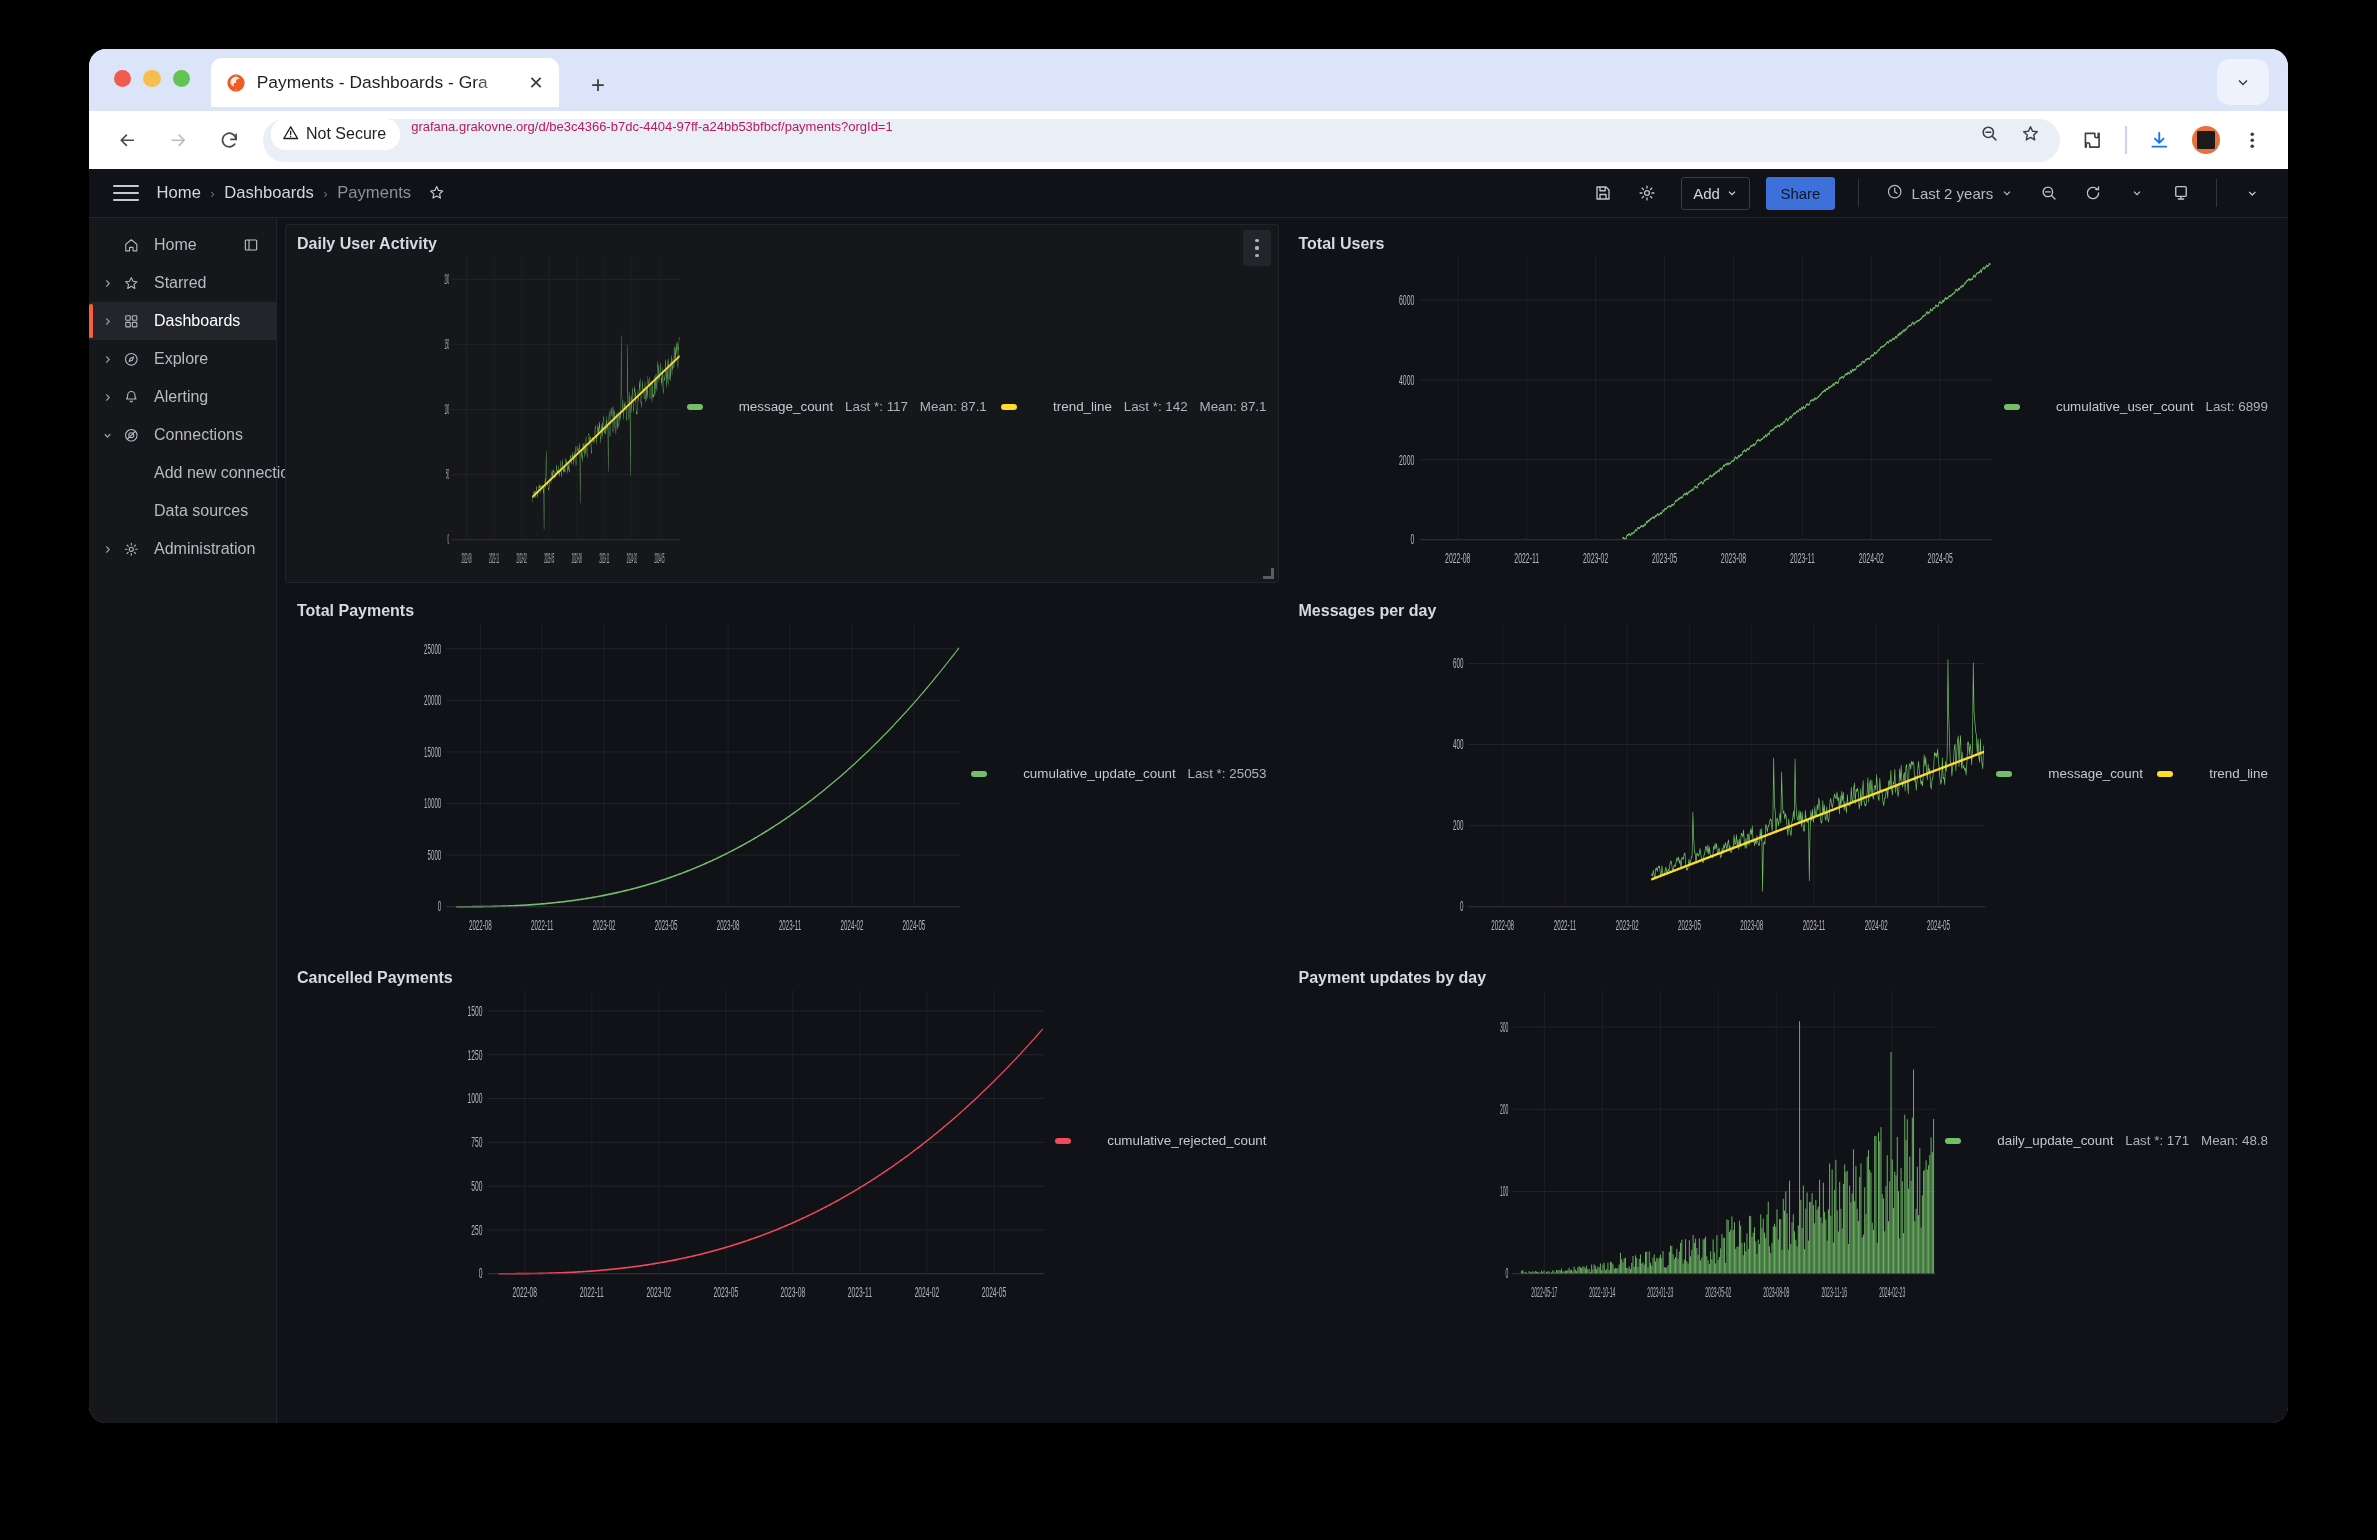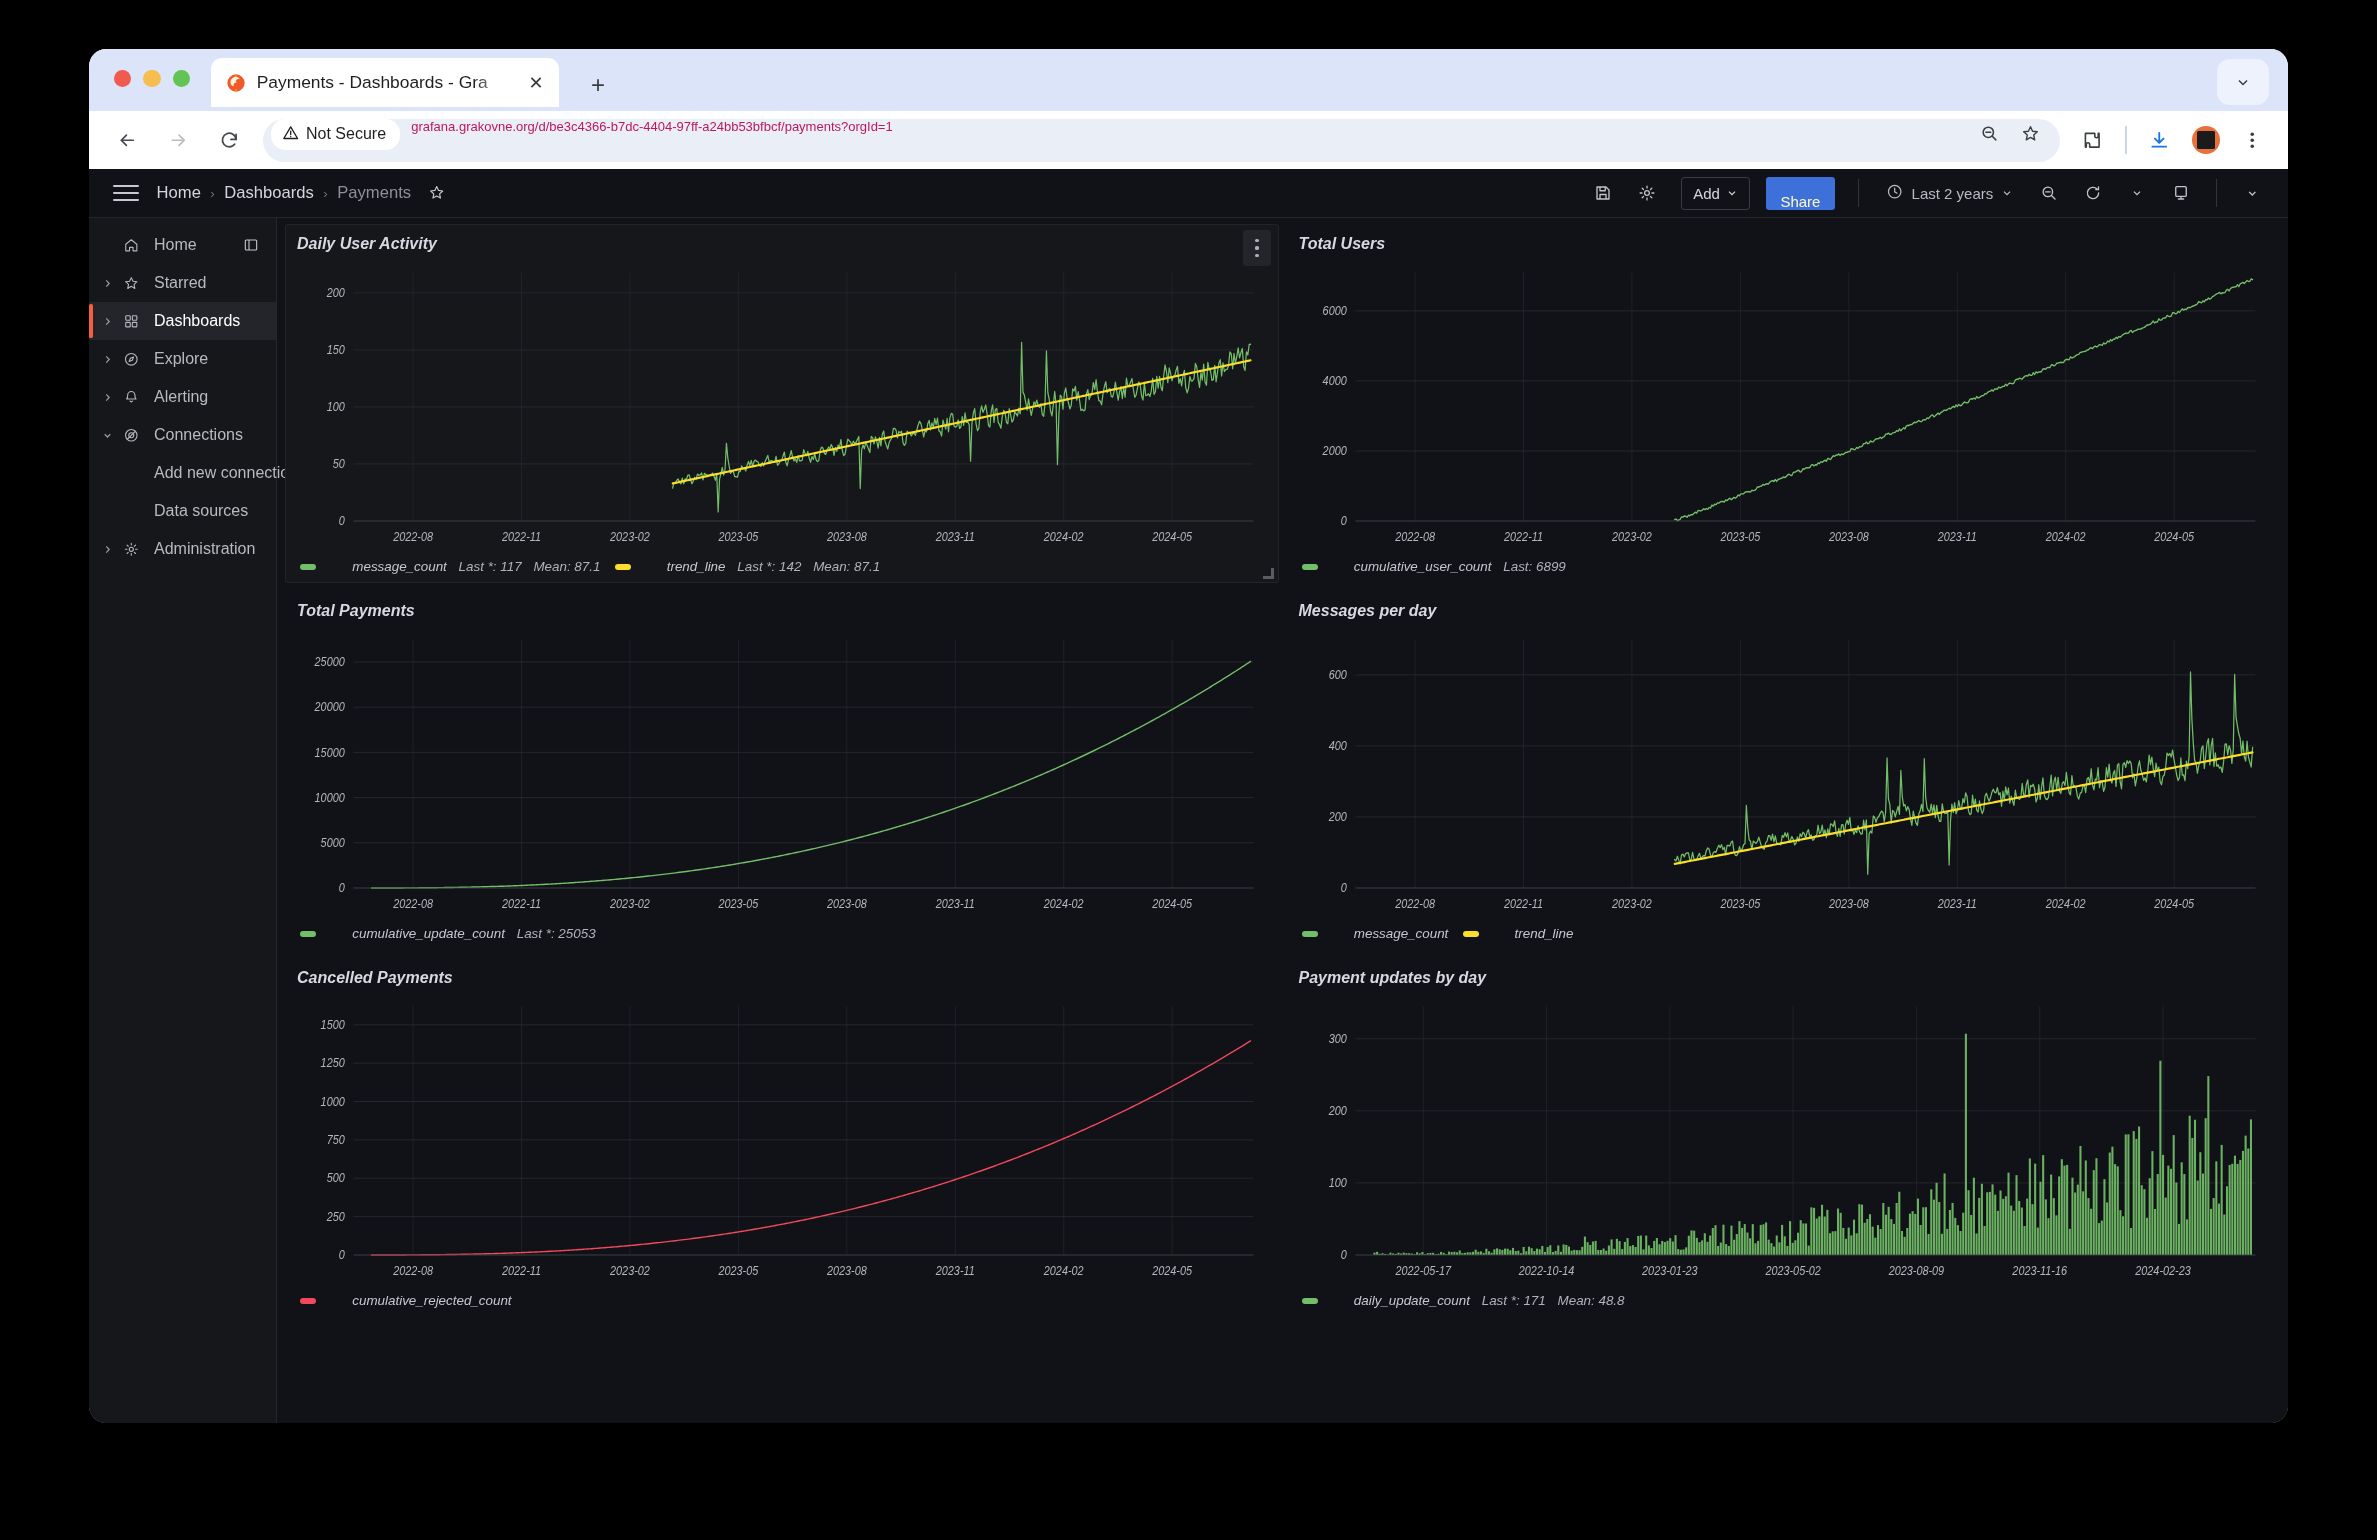--- a/index.html
+++ b/index.html
@@ -172,22 +172,22 @@
   .tb-btn-outline {
     height: 33px; padding: 0 11px;
     border: 0.8px solid #3a3d45; border-radius: 3.2px;
     display: flex; align-items: center; gap: 6.3px;
     font-size: 15px; color: #d4d6dd;
     margin: 0 8px;
   }
   .tb-btn-primary {
     height: 33px; padding: 0 14.2px;
     background: #3d71d9; border-radius: 3.2px;
-    display: flex; align-items: flex-end;
-    font-size: 15px; color: #fef9c3; font-weight: 500;
+    display: flex; align-items: center;
+    font-size: 15px; color: #0f172a; font-weight: 500;
     margin-right: 6.3px;
   }
   .tb-sep { width: 0.8px; height: 28.4px; background: #32343a; margin: 0 9.5px; }
   .tb-time {
     height: 33px; padding: 0 9.5px;
     display: flex; align-items: center; gap: 8px;
     font-size: 15px; color: #b9bac1;
   }
 
   .gf-body { flex: 1 1 auto; display: flex; min-height: 0; }
@@ -241,22 +241,22 @@
     grid-auto-rows: 359px;
     gap: 8px;
     align-content: start;
   }
   .panel {
     position: relative;
     background: #16171b;
     border: 0.8px solid #22242a;
     border-radius: 2.4px;
     padding: 9.5px 11px 4.7px 11px;
-    display: flex; flex-direction: column;
-    min-width: 0; min-height: 0; font-style: italic;
+    display: flex; flex-direction: row;
+    min-width: 0; min-height: 0;
   }
   .panel.bare { background: #111217; border-color: transparent; }
   .panel-title {
     font-size: 16px; font-weight: 600; color: #d8d9e0;
     margin-bottom: 1.6px; flex: 0 0 auto;
   }
   .panel-menu {
     position: absolute; right: 6.3px; top: 4.7px;
     width: 28.4px; height: 36px;
     display: flex; align-items: center; justify-content: center;

